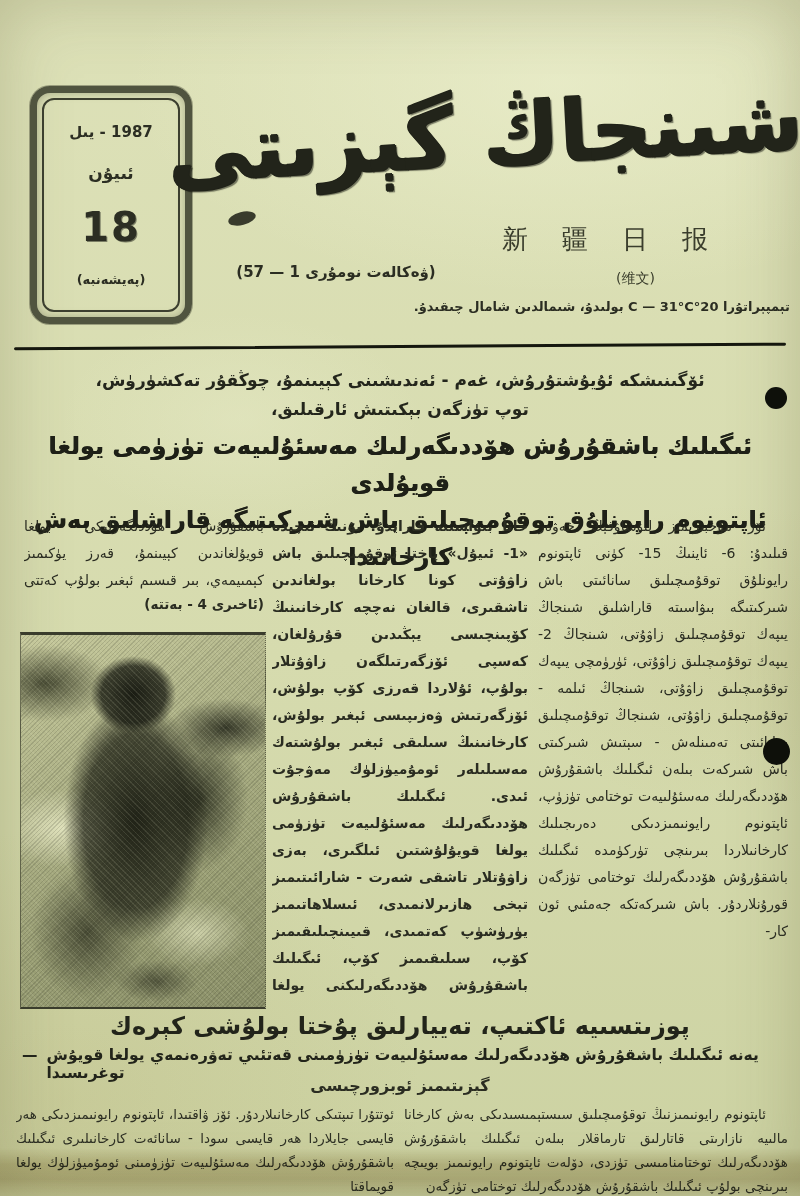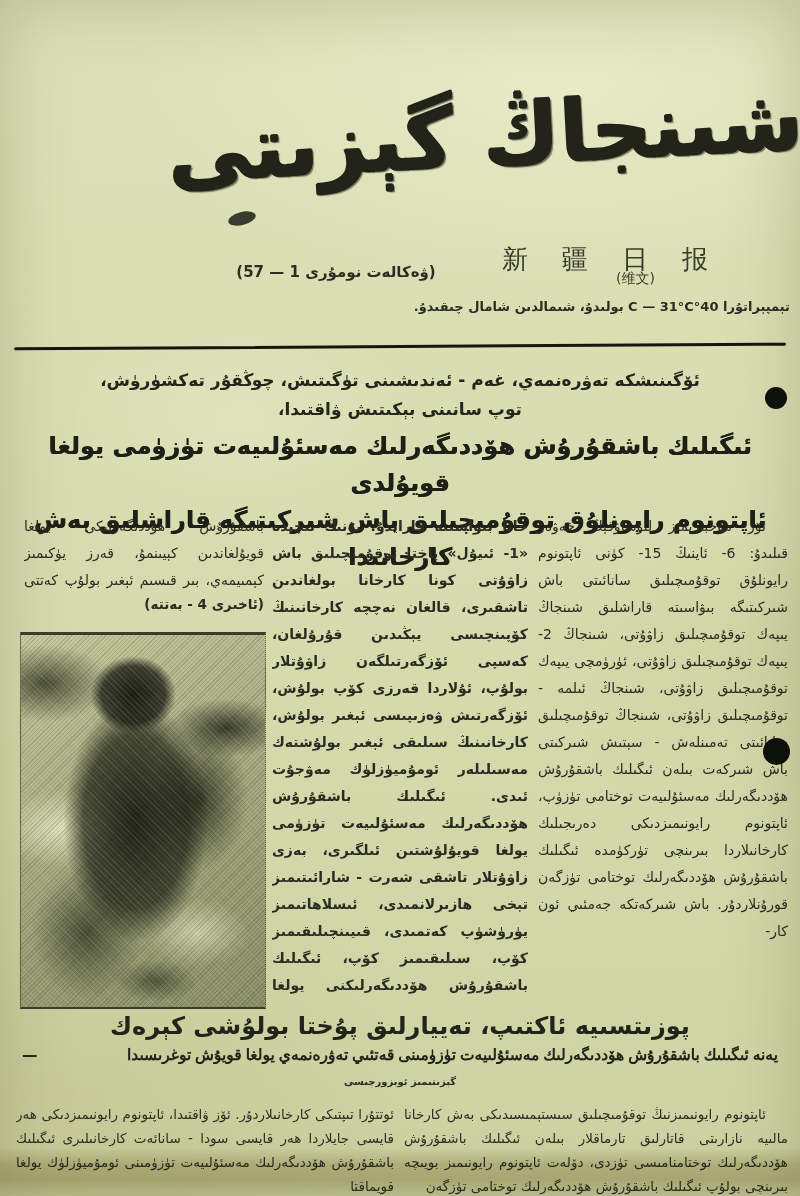--- a/index.html
+++ b/index.html
@@ -33,21 +33,21 @@
   .date-weekday{font-size:13px;font-weight:bold;}
   
   .masthead-title{
     position:absolute;left:185px;top:52px;width:600px;height:168px;
     display:flex;align-items:center;justify-content:center;
     font-size:84px;font-weight:bold;color:#22241a;white-space:nowrap;
     transform:rotate(-3deg);
     text-shadow:1px 0 #22241a,-1px 0 #22241a,0 1px #22241a,0 -1px #22241a,2px 2px 1px rgba(25,27,18,.55);
   }
   .chinese-title{
-    position:absolute;left:440px;top:242px;width:330px;text-align:center;
+    position:absolute;left:440px;top:222px;width:330px;text-align:center;
     font-size:26px;color:#3a3d2c;letter-spacing:34px;text-indent:34px;white-space:nowrap;
   }
   .chinese-edition-note{
     position:absolute;left:545px;top:270px;width:110px;text-align:right;
     font-size:14px;color:#3a3d2c;
   }
   .agency-number{
     position:absolute;left:236px;top:263px;width:200px;
     font-size:15px;font-weight:bold;text-align:center;color:#2b2d22;
   }
@@ -114,24 +114,24 @@
   .slogan-line{
     position:absolute;left:100px;top:1012px;width:600px;text-align:center;
     font-size:24px;font-weight:bold;color:#22241a;
   }
   .dash-headline{
     position:absolute;left:22px;top:1046px;width:756px;
     display:flex;align-items:flex-start;gap:10px;
     font-size:15.5px;font-weight:bold;color:#22241a;
   }
   .dash-headline .dash{flex:0 0 auto;letter-spacing:-1px;}
-  .dash-headline .dash-text{flex:1 1 auto;text-align:right;font-family:Liberation Serif, serif;}
+  .dash-headline .dash-text{flex:1 1 auto;text-align:left;}
   .byline{
     position:absolute;left:250px;top:1076px;width:300px;text-align:center;
-    font-size:10px;font-weight:bold;color:#2a2c21;
+    font-size:16px;font-weight:bold;color:#2a2c21;
   }
   
   .bottom-col{
     position:absolute;top:1102px;height:94px;overflow:hidden;
     font-size:13.5px;line-height:24px;text-align:justify;color:#2d2f23;
   }
   .bottom-right{left:404px;width:384px;text-indent:22px;}
   .bottom-left{left:16px;width:378px;}
   
   .ink-dot{position:absolute;background:#0e100a;border-radius:50%;}
@@ -141,36 +141,44 @@
     position:absolute;left:0;top:1148px;width:800px;height:48px;
     background:linear-gradient(180deg, rgba(150,125,60,0) 0%, rgba(148,122,58,.28) 35%, rgba(138,112,52,.3) 65%, rgba(150,125,60,.06) 100%);
     mix-blend-mode:multiply;pointer-events:none;
   }
 </style>
 </head>
 <body>
 
 <div class="page">
 
+  <div class="date-box">
+    <div class="date-box-inner">
+      <div class="date-year rtl">1987 - يىل</div>
+      <div class="date-month rtl">ئىيۇن</div>
+      <div class="issue-number">18</div>
+      <div class="date-weekday rtl">(پەيشەنبە)</div>
+    </div>
+  </div>
 
   <div class="masthead-title rtl">شىنجاڭ گېزىتى</div>
   <div class="ink-smudge"></div>
   <div class="chinese-title">新疆日报</div>
   <div class="chinese-edition-note">(维文)</div>
   <div class="agency-number rtl">(ۋەكالەت نومۇرى 1 — 57)</div>
 
   <div class="weather rtl">
-    <div class="w2">تېمپېراتۇرا 40°C — 31°C بولىدۇ، شىمالدىن شامال چىقىدۇ.</div>
+    <div class="w2">تېمپېراتۇرا 20°C — 31°C بولىدۇ، شىمالدىن شامال چىقىدۇ.</div>
   </div>
 
   <div class="masthead-rule"></div>
 
   <div class="kicker rtl">
-    <div>ئۆگىنىشكە تەۋرەنمەي، غەم - ئەندىشىنى تۈگىتىش، چوڭقۇر تەكشۈرۈش،</div>
-    <div>توپ سانىنى بېكىتىش ۋاقتىدا،</div>
+    <div>ئۆگىنىشكە ئۇيۇشتۇرۇش، غەم - ئەندىشىنى كېيىنمۇ، چوڭقۇر تەكشۈرۈش،</div>
+    <div>توپ تۈزگەن بېكىتىش ئارقىلىق،</div>
   </div>
   <div class="headline rtl">
     <div>ئىگىلىك باشقۇرۇش ھۆددىگەرلىك مەسئۇلىيەت تۈزۈمى يولغا قويۇلدى</div>
     <div>ئاپتونوم رايونلۇق توقۇمىچىلىق باش شىركىتىگە قاراشلىق بەش كارخانىدا</div>
   </div>
 
   <div class="body-col col-right rtl">ئۆز مۇخبىرىمىز لىۇشاۋفېڭ خەۋەر قىلىدۇ: 6- ئاينىڭ 15- كۈنى ئاپتونوم رايونلۇق توقۇمىچىلىق سانائىتى باش شىركىتىگە بىۋاسىتە قاراشلىق شىنجاڭ يىپەك توقۇمىچىلىق زاۋۇتى، شىنجاڭ 2- يىپەك توقۇمىچىلىق زاۋۇتى، ئۈرۈمچى يىپەك توقۇمىچىلىق زاۋۇتى، شىنجاڭ ئىلمە - توقۇمىچىلىق زاۋۇتى، شىنجاڭ توقۇمىچىلىق سانائىتى تەمىنلەش - سېتىش شىركىتى باش شىركەت بىلەن ئىگىلىك باشقۇرۇش ھۆددىگەرلىك مەسئۇلىيەت توختامى تۈزۈپ، ئاپتونوم رايونىمىزدىكى دەرىجىلىك كارخانىلاردا بىرىنچى تۈركۈمدە ئىگىلىك باشقۇرۇش ھۆددىگەرلىك توختامى تۈزگەن قورۇنلاردۇر. باش شىركەتكە جەمئىي ئون كار-</div>
   <div class="body-col col-mid rtl">خانا بىۋاسىتە قارايدۇ. بۇنىڭ ئىچىدە «1- ئىيۇل» پاختا توقۇمىچىلىق باش زاۋۇتى كونا كارخانا بولغاندىن تاشقىرى، قالغان نەچچە كارخانىنىڭ كۆپىنچىسى يېڭىدىن قۇرۇلغان، كەسپى ئۆزگەرتىلگەن زاۋۇتلار بولۇپ، ئۇلاردا قەرزى كۆپ بولۇش، ئۆزگەرتىش ۋەزىپىسى ئېغىر بولۇش، كارخانىنىڭ سىلىقى ئېغىر بولۇشتەك مەسىلىلەر ئومۇميۈزلۈك مەۋجۇت ئىدى. ئىگىلىك باشقۇرۇش ھۆددىگەرلىك مەسئۇلىيەت تۈزۈمى يولغا قويۇلۇشتىن ئىلگىرى، بەزى زاۋۇتلار تاشقى شەرت - شارائىتىمىز تېخى ھازىرلانمىدى، ئىسلاھاتىمىز يۈرۈشۈپ كەتمىدى، قىيىنچىلىقىمىز كۆپ، سىلىقىمىز كۆپ، ئىگىلىك باشقۇرۇش ھۆددىگەرلىكنى يولغا قويۇش جەھەتتە قىيىنچىلىقىمىز كۆپ؛ ئىگىلىك</div>
   <div class="body-col col-left rtl">باشقۇرۇش ھۆددىگەرلىكى يولغا قويۇلغاندىن كېيىنمۇ، قەرز يۈكىمىز كېمىيمەي، بىر قىسىم ئېغىر بولۇپ كەتتى دېيىشمەكتە.</div>
   <div class="continuation-note rtl">(ئاخىرى 4 - بەتتە)</div>

